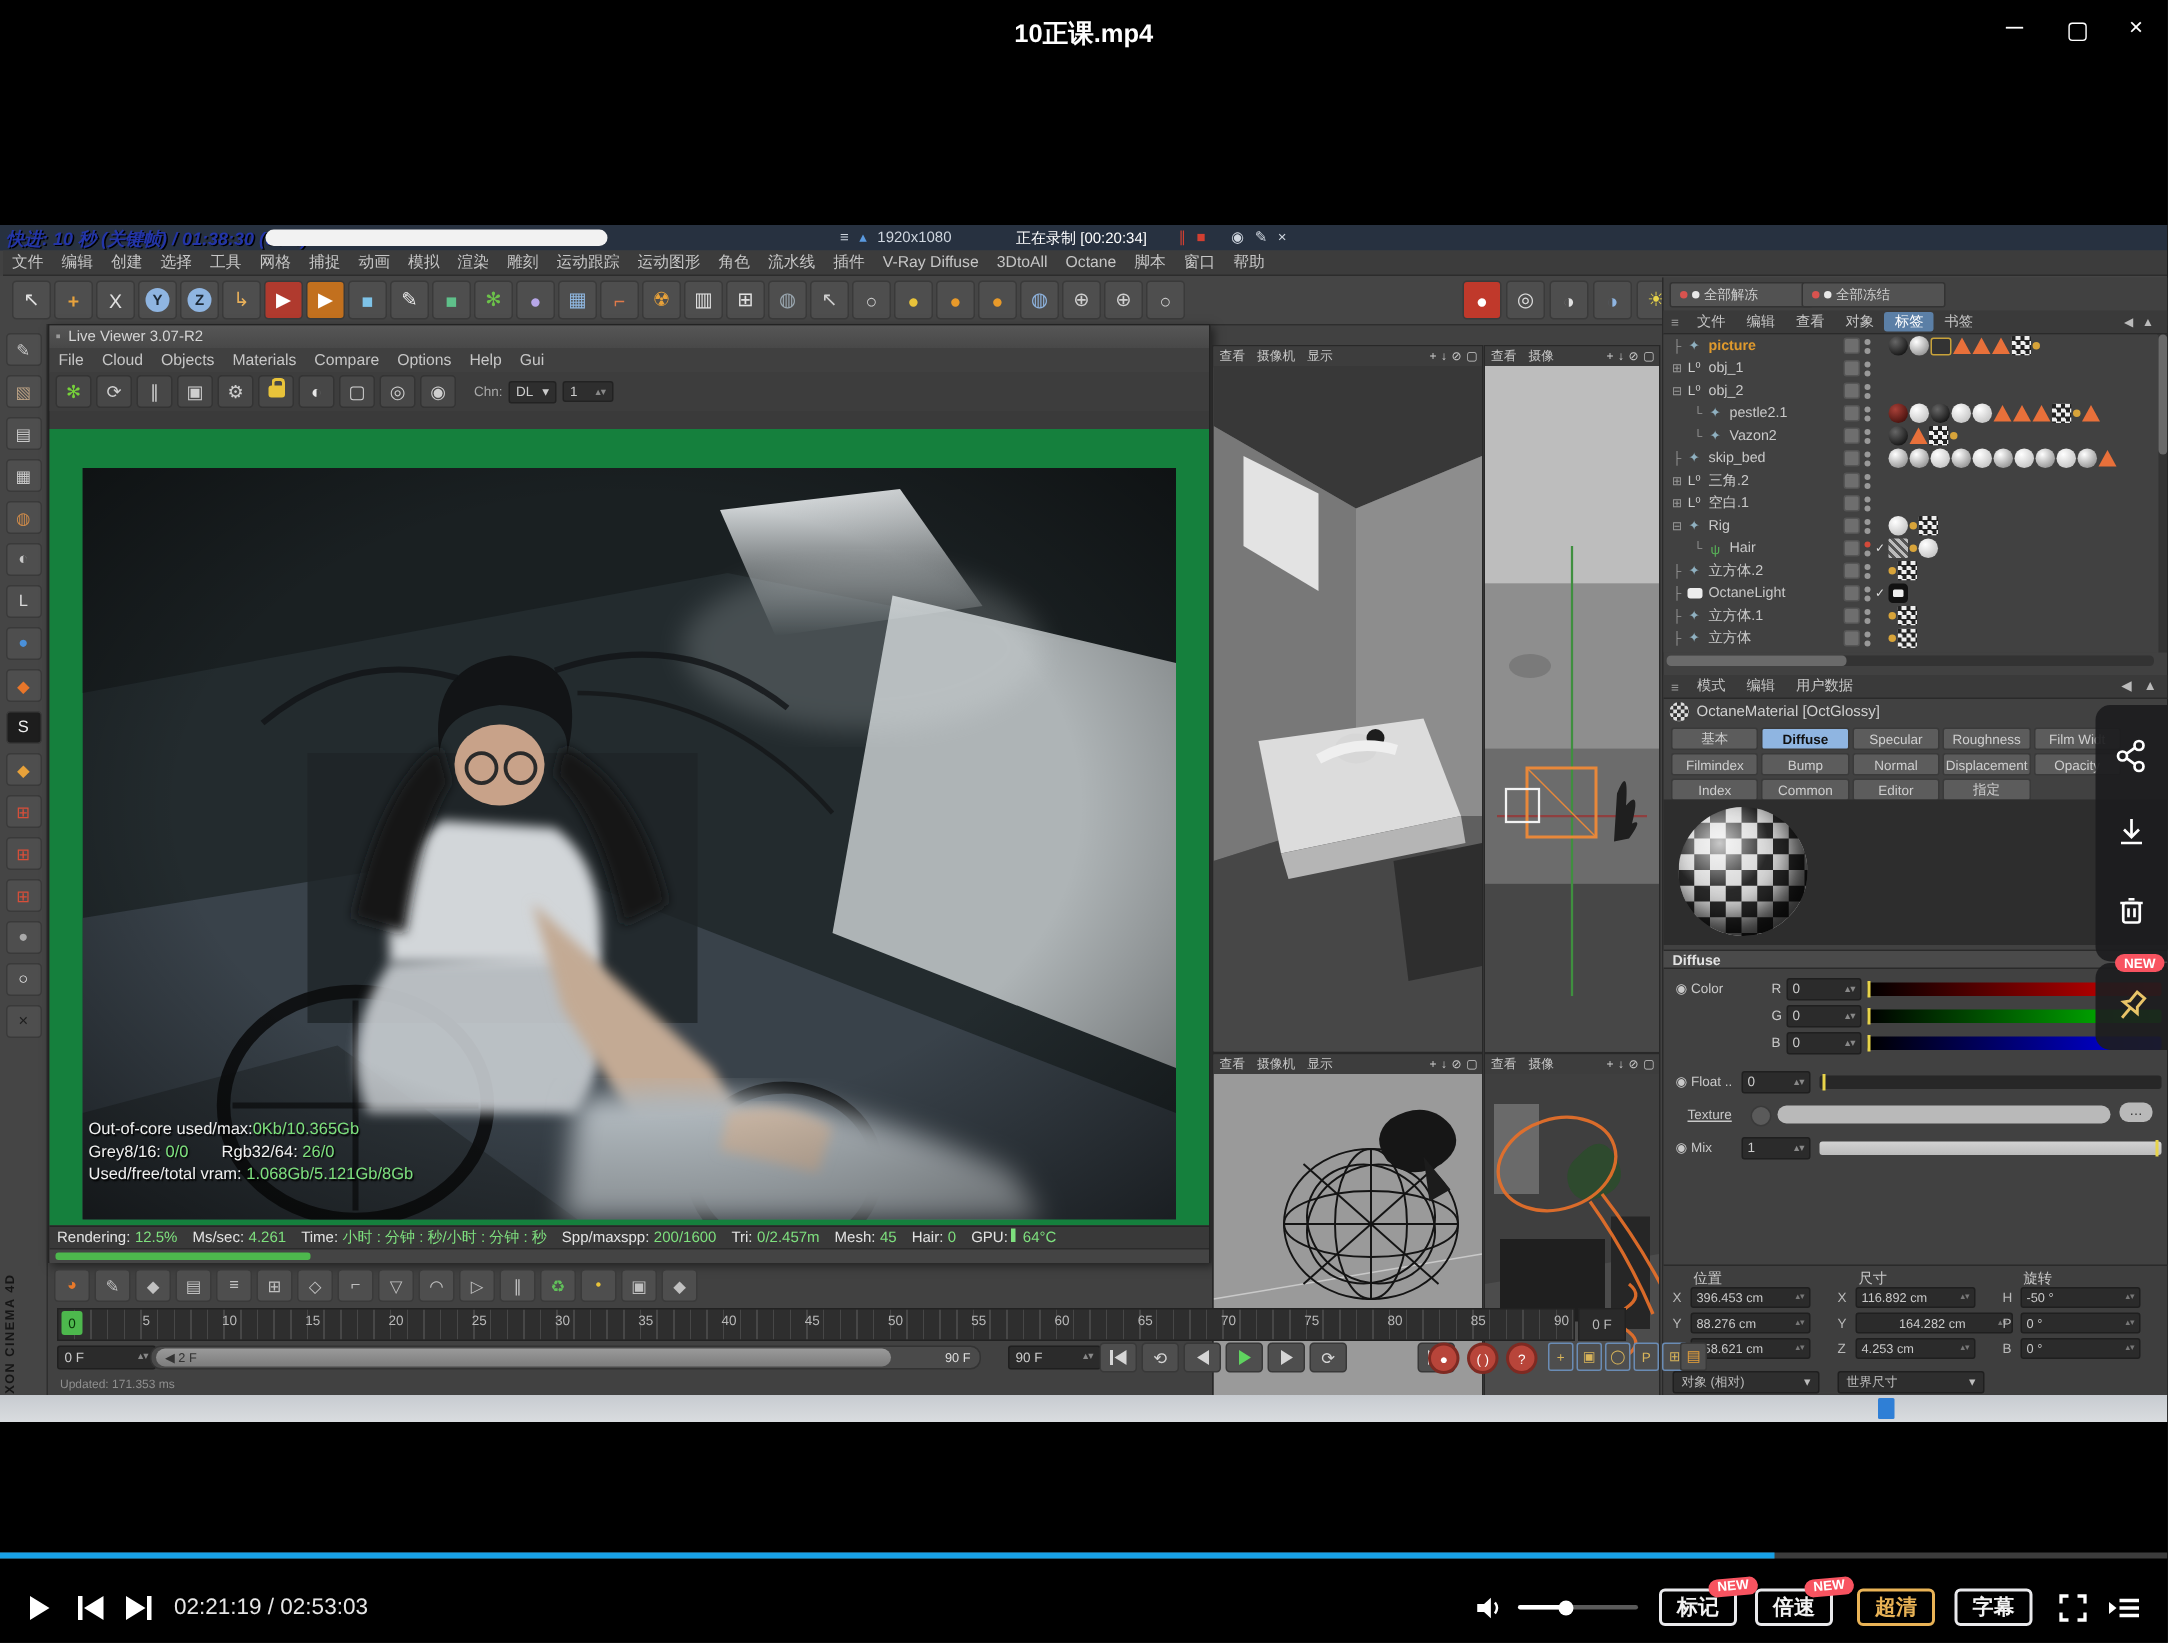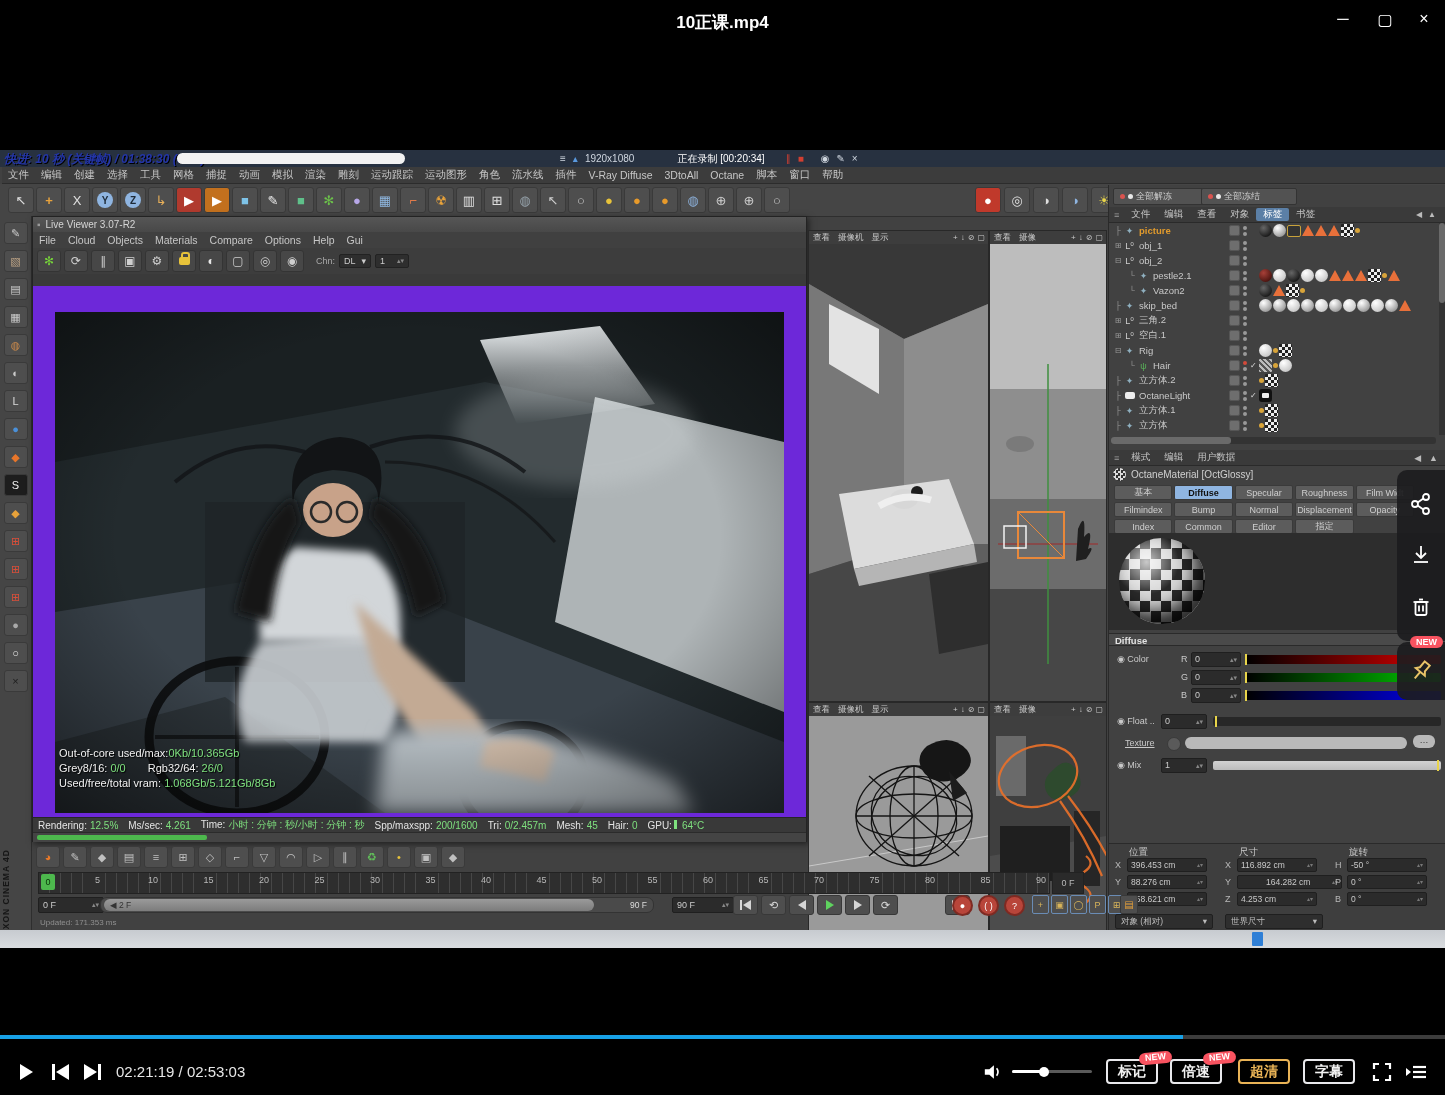--- a/index.html
+++ b/index.html
@@ -54,21 +54,21 @@
     color:#d5d5d5;font-size:10px;display:flex;align-items:center;padding-left:4px;box-sizing:border-box}
   #lv-menu{position:absolute;left:0;top:15px;width:100%;height:16px;background:#404040;display:flex;align-items:center;border-bottom:1px solid #2e2e2e}
   #lv-toolbar{position:absolute;left:0;top:31px;width:100%;height:26px;background:#3d3d3d;display:flex;align-items:center;gap:4px;padding-left:4px;box-sizing:border-box}
   .lvicon{width:22px;height:20px;display:flex;align-items:center;justify-content:center;background:#474747;
     border:1px solid #343434;border-radius:3px;font-size:12px;cursor:pointer}
   .mini-lock{width:11px;height:8px;background:#e8c33a;border-radius:2px;position:relative;display:block}
   .mini-lock::before{content:'';position:absolute;top:-5px;left:2px;width:5px;height:5px;border:2px solid #e8c33a;border-bottom:none;border-radius:3px 3px 0 0}
   .lv-select{background:#2e2e2e;border:1px solid #222;color:#ccc;font-size:9px;padding:1px 4px;border-radius:2px;display:flex;gap:6px;align-items:center;cursor:pointer}
   #lv-status{position:absolute;left:0;top:57px;width:100%;height:12px;background:#1d1d1d;color:#b03a2e;
     font-size:9px;line-height:12px;padding-left:4px;box-sizing:border-box;white-space:nowrap;overflow:hidden}
-  #lv-render{position:absolute;left:0;top:69px;width:100%;height:531px;background:#6d28d9;overflow:hidden}
+  #lv-render{position:absolute;left:0;top:69px;width:100%;height:531px;background:#15803d;overflow:hidden}
   #lv-art{position:absolute;left:22px;top:26px;width:729px;height:501px}
   #lv-stats{position:absolute;left:26px;bottom:26px;font-size:11px;line-height:15px;color:#f0f0f0;text-shadow:1px 1px 1px #000}
   #lv-stats .v{color:var(--green)}
   #lv-renderbar{position:absolute;left:0;top:600px;width:100%;height:15px;background:#393939;border-top:1px solid #262626;
     display:flex;align-items:center;gap:10px;padding-left:5px;box-sizing:border-box;font-size:10px;white-space:nowrap;overflow:hidden}
   #lv-renderbar .lbl{color:#e3e3e3}
   #lv-renderbar .v{color:var(--green);margin-left:3px}
   #lv-progress{position:absolute;left:0;top:615px;width:100%;height:9px;background:#444;border-top:1px solid #2b2b2b}
   #lv-progress-fill{height:5px;margin-top:2px;margin-left:4px;background:var(--progress-green);border-radius:2px}
   .gpubar{display:inline-block;width:3px;height:9px;background:var(--green);margin:0 2px}

